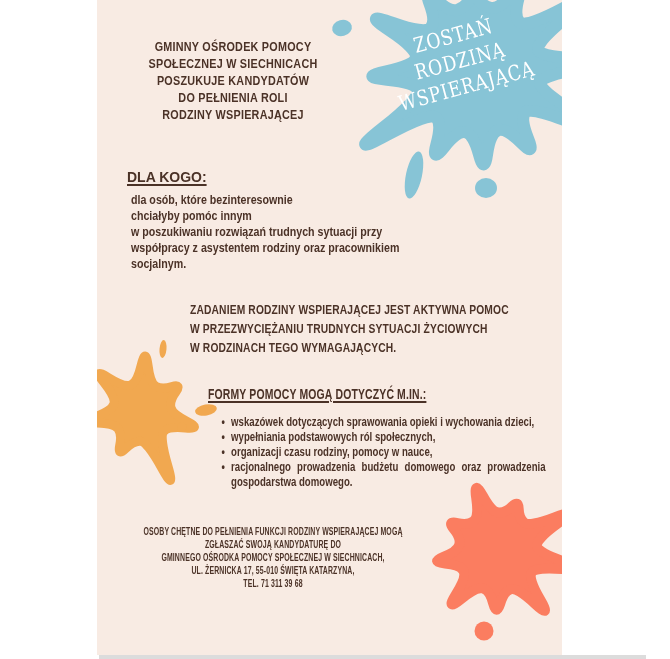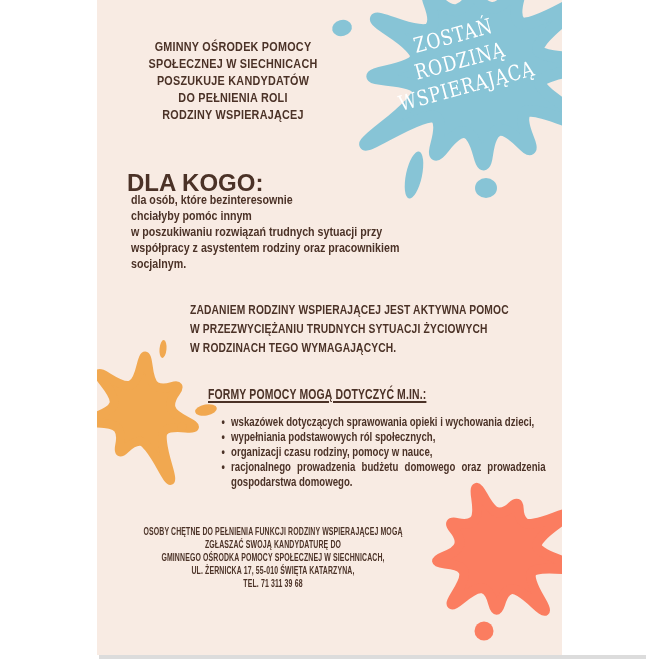--- a/index.html
+++ b/index.html
@@ -39,22 +39,22 @@
   .badge-text{
     left:268px;top:22px;width:190px;
     color:#ffffff;font-family:"DejaVu Serif",serif;font-weight:normal;
     font-size:21px;line-height:26px;letter-spacing:1px;
     text-align:center;
     transform:rotate(-15deg) scaleX(.82);
     transform-origin:center center;
   }
   .dla-heading{
     left:30px;top:169px;
-    font-size:24px;
-    text-decoration-thickness:2px;text-underline-offset:2px;
+    font-size:14px;
+    text-decoration:underline;text-decoration-thickness:2px;text-underline-offset:2px;
   }
   .dla-body{
     left:34px;top:192px;width:420px;
     font-size:13px;line-height:16px;
     transform:scaleX(.82);transform-origin:left top;
   }
   .zadanie{
     left:93px;top:300px;width:480px;
     font-size:13.5px;line-height:19px;letter-spacing:.2px;
     transform:scaleX(.76);transform-origin:left top;

